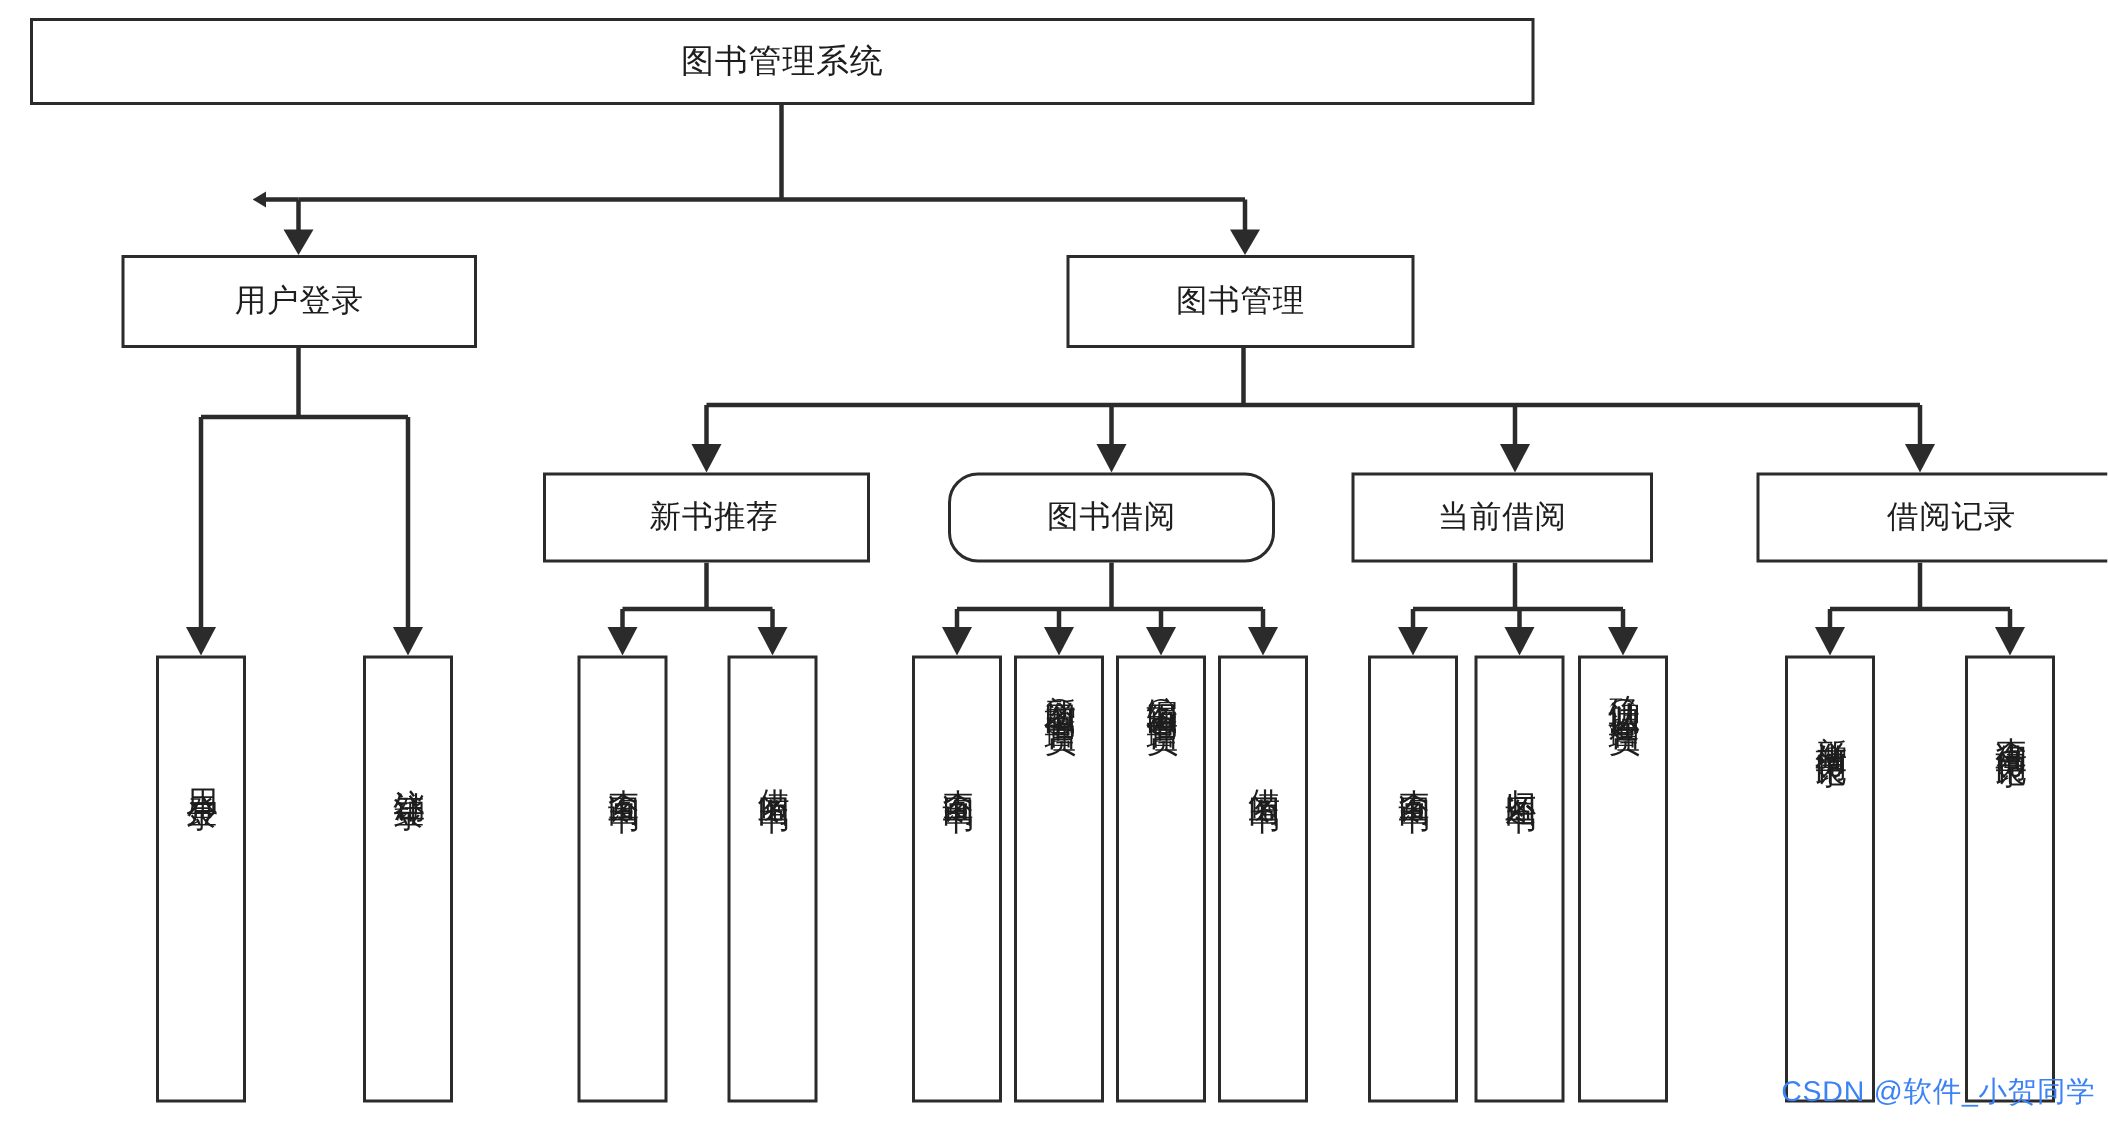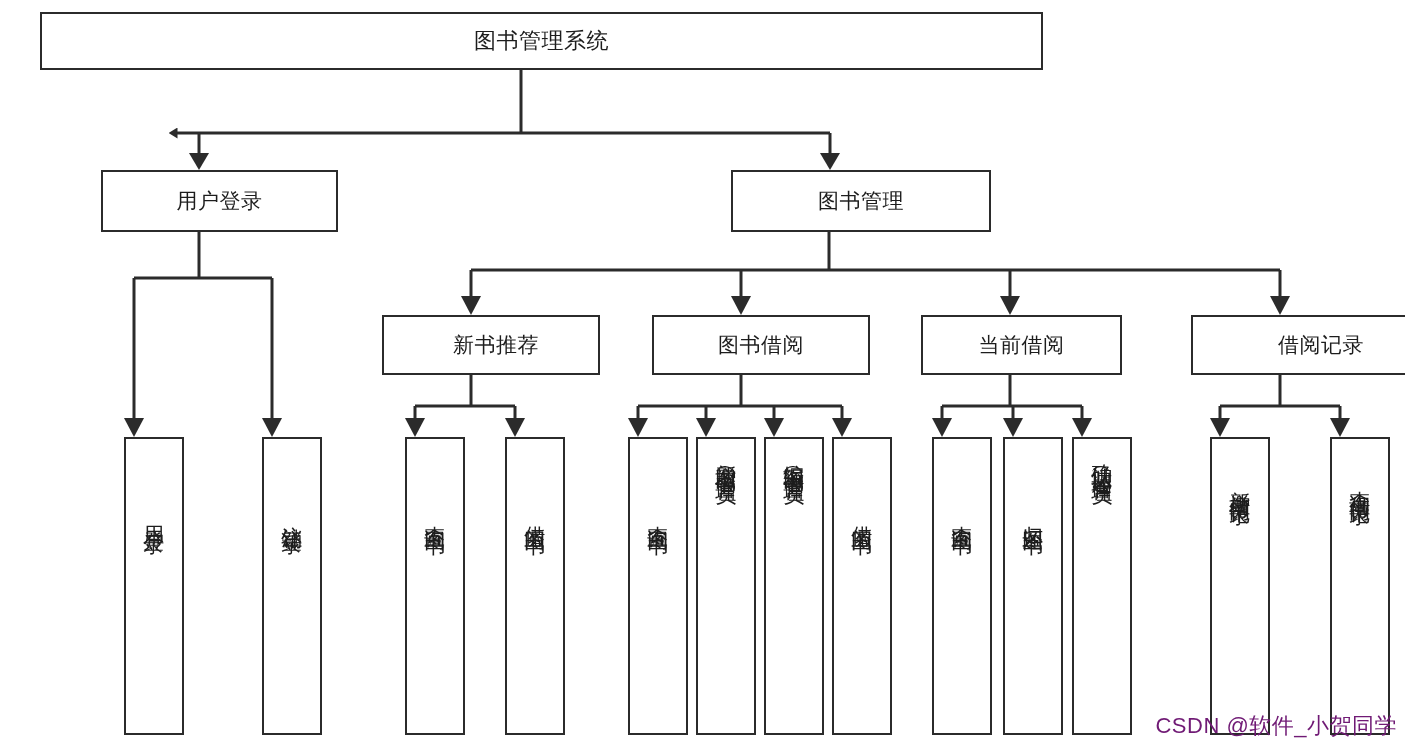--- a/index.html
+++ b/index.html
@@ -27,21 +27,20 @@
   }
   .node {
     position: absolute;
     box-sizing: border-box;
     background: #ffffff;
     border: 2px solid #2b2b2b;
     display: flex;
     align-items: center;
     justify-content: center;
     z-index: 2;
-    margin-left: 20px;
   }
   .node .lbl {
     color: #1d1d1d;
     line-height: 1.12;
     text-align: center;
     white-space: pre;
   }
   .node.h .lbl {
     font-size: 21px;
     letter-spacing: 0.5px;
@@ -58,22 +57,22 @@
     writing-mode: vertical-rl;
     text-orientation: upright;
     font-size: 21px;
     letter-spacing: 3px;
     display: block;
   }
   .watermark {
     position: absolute;
     right: 8px;
     bottom: 6px;
-    font-size: 22px;
-    color: #701a75;
+    font-size: 19px;
+    color: #3b82f6;
     z-index: 5;
     white-space: pre;
     letter-spacing: 0.5px;
   }
 </style>
 </head>
 <body>
 
 <div id="canvas">
 
@@ -176,28 +175,28 @@
     </g>
   </svg>
 
   <div class="node root h" style="left:20px; top:12px; width:1003px; height:58px;">
     <span class="lbl">图书管理系统</span>
   </div>
 
   <div class="node h" style="left:81px; top:170px; width:237px; height:62px;">
     <span class="lbl">用户登录</span>
   </div>
-  <div class="node h" style="left:711px; top:170px; width:260px; height:62px;">
+  <div class="node h" style="left:711px; top:170px; width:232px; height:62px;">
     <span class="lbl">图书管理</span>
   </div>
 
   <div class="node h" style="left:362px; top:315px; width:218px; height:60px;padding-left:10px;">
     <span class="lbl">新书推荐</span>
   </div>
-  <div class="node h" style="left:632px; top:315px; width:218px; height:60px;">
+  <div class="node h" style="left:632px; top:315px; width:218px; height:60px;border-radius:20px;">
     <span class="lbl">图书借阅</span>
   </div>
   <div class="node h" style="left:901px; top:315px; width:201px; height:60px;">
     <span class="lbl">当前借阅</span>
   </div>
   <div class="node h" style="left:1171px; top:315px; width:260px; height:60px;">
     <span class="lbl">借阅记录</span>
   </div>
 
   <div class="node v" style="left:104px; top:437px; width:60px; height:298px; padding-top:70px;">

